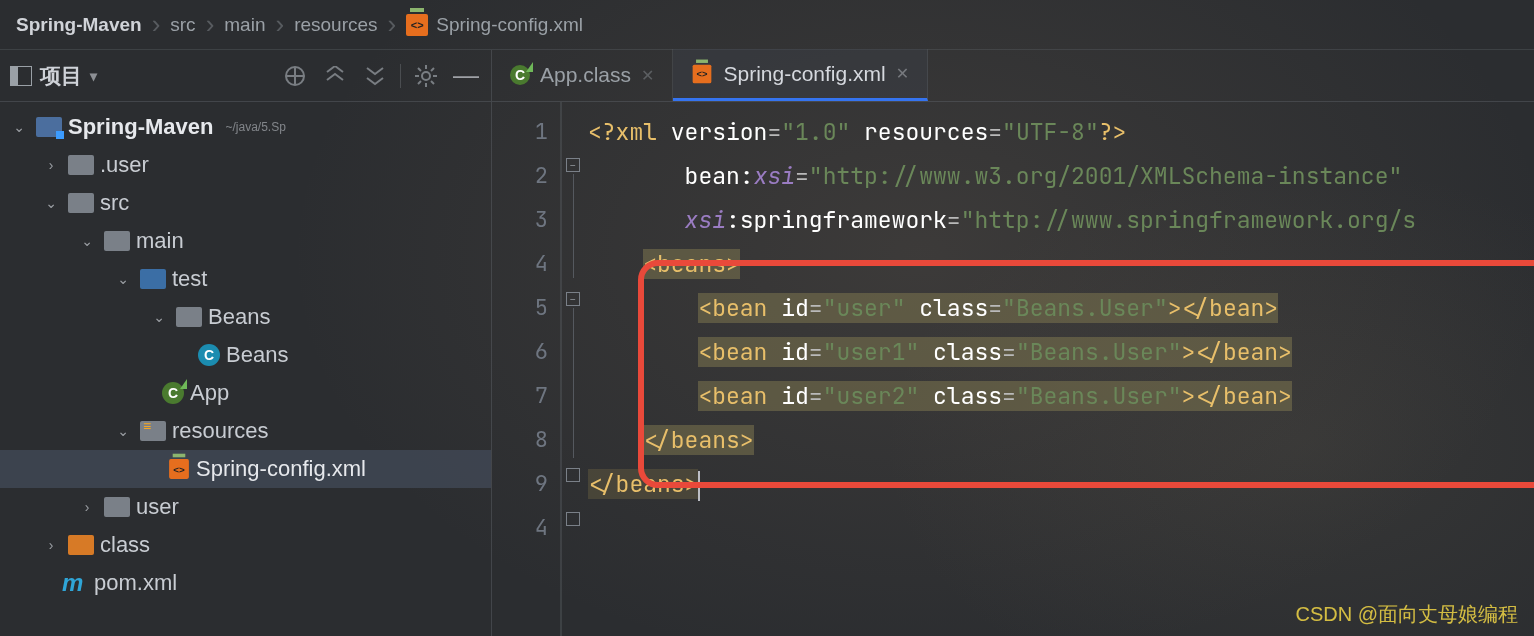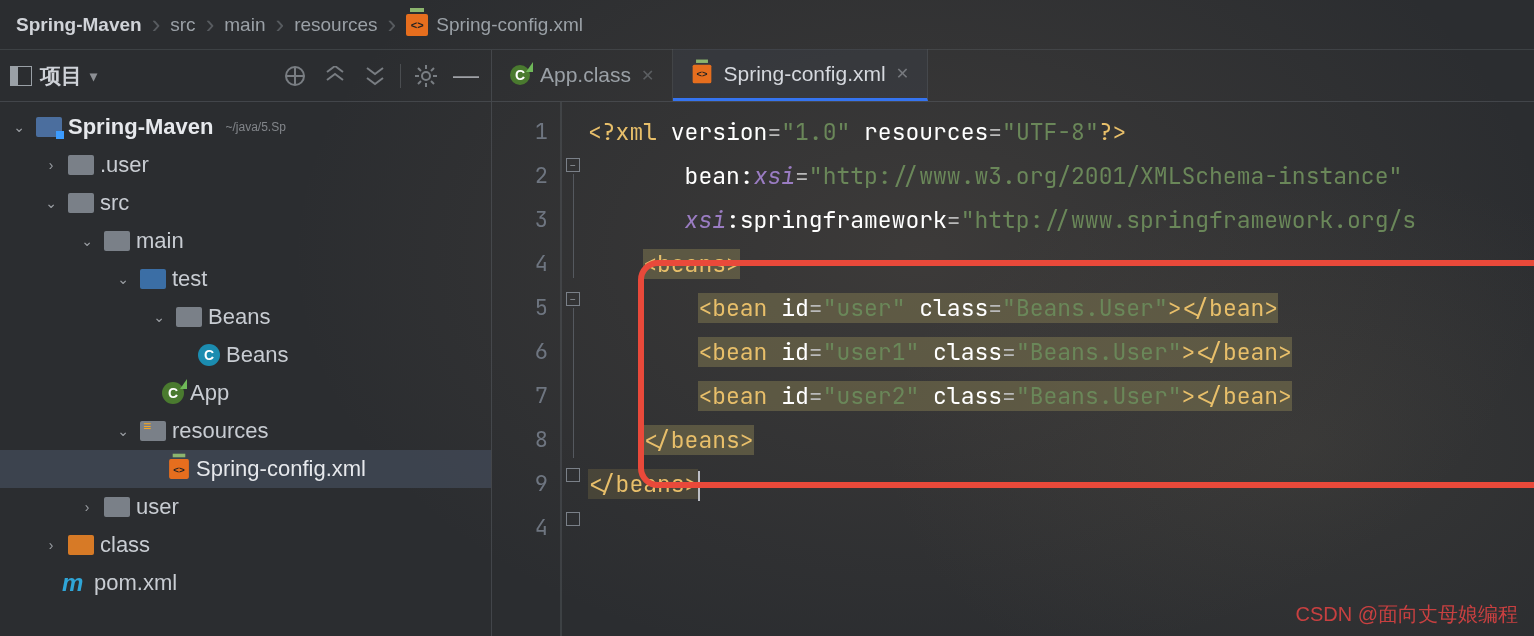--- a/index.html
+++ b/index.html
@@ -135,21 +135,21 @@
     position:absolute;
     border:6px solid #e9493a;
     border-radius:20px;
     left:50px; top:158px;
     width:1118px; height:228px;
     pointer-events:none;
   }
   .caret{ display:inline-block; width:2px; height:30px; background:#bcbec4; vertical-align:middle;}
   .watermark{
     position:absolute; right:16px; bottom:8px;
-    color:#ef4444; font-size:20px;
+    color:#fde047; font-size:20px;
     opacity:.8;
   }
   svg{display:block;}
 </style>
 </head>
 <body>
 
 <div class="breadcrumb">
   <span class="crumb crumb-first">Spring-Maven</span>
   <span class="sep">›</span>

